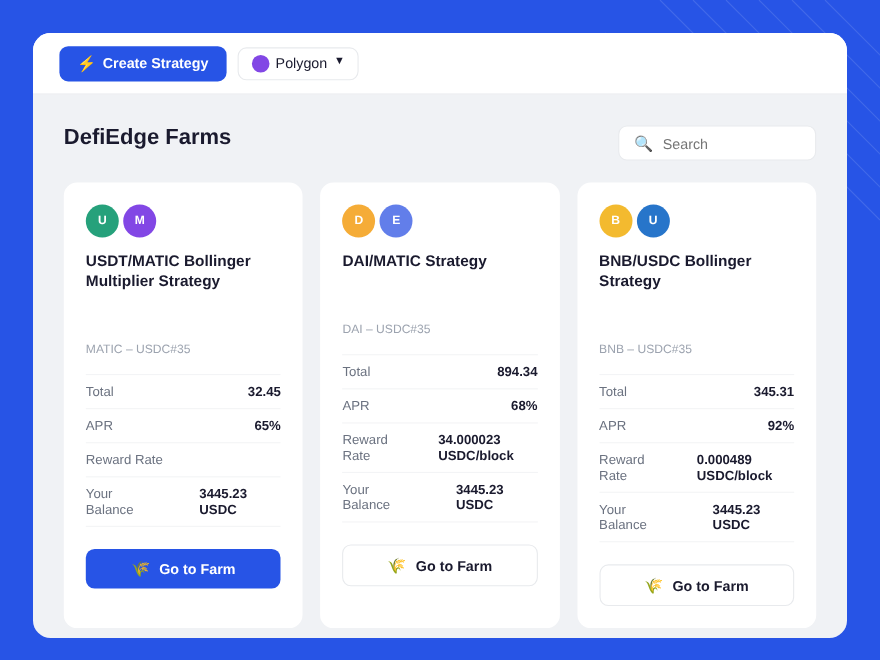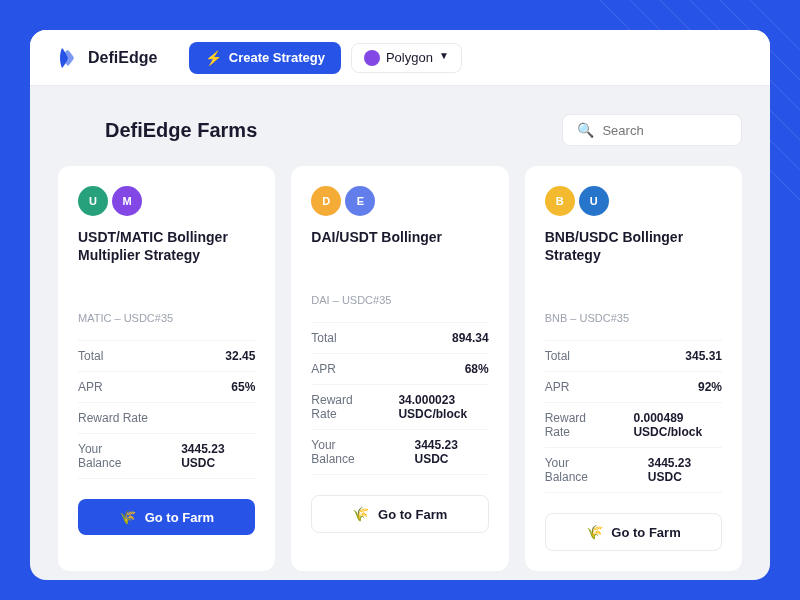--- a/index.html
+++ b/index.html
@@ -109,24 +109,23 @@
 
     
     .content {
       padding: 28px 28px 20px;
       flex: 1;
       overflow: hidden;
     }
 
     .content-header {
       display: flex;
-      align-items: center;
+      align-items: flex-start;
       justify-content: space-between;
       margin-bottom: 20px;
-      margin-left: 47px;
     }
 
     .page-title {
       font-size: 20px;
       font-weight: 700;
       color: #1a1a2e;
     }
 
     .search-box {
       display: flex;
@@ -289,27 +288,20 @@
   <line x1="140" y1="0" x2="340" y2="200" stroke="white" stroke-width="1"></line>
   <line x1="170" y1="0" x2="370" y2="200" stroke="white" stroke-width="1"></line>
   <line x1="200" y1="0" x2="400" y2="200" stroke="white" stroke-width="1"></line>
   <line x1="0" y1="30" x2="200" y2="230" stroke="white" stroke-width="1"></line>
   <line x1="0" y1="60" x2="200" y2="260" stroke="white" stroke-width="1"></line>
 </svg>
 
 <div class="main-container">
 
   <nav class="navbar">
-    <div class="logo">
-      <svg class="logo-icon" viewBox="0 0 28 28" fill="none">
-        <path d="M8 4C8 4 6 8 6 14C6 20 8 24 8 24C8 24 12 20 14 14C12 10 10 6 8 4Z" fill="#2754e6"></path>
-        <path d="M14 6C14 6 18 10 20 14C18 18 14 22 14 22C14 22 10 18 8 14C10 10 12 6 14 6Z" fill="#2754e6" opacity="0.6"></path>
-      </svg>
-      <span class="logo-text">DefiEdge</span>
-    </div>
 
 
     <div class="nav-actions">
       <button class="create-strategy-btn">
         <span style="font-size:14px;">⚡</span>
         <span>Create Strategy</span>
       </button>
       <button class="polygon-btn">
         <span class="polygon-dot"></span>
         <span>Polygon</span>
@@ -362,21 +354,21 @@
         <span style="font-size:14px;">🌾</span>
         <span>Go to Farm</span>
       </button>
     </div>
 
     <div class="farm-card">
       <div class="card-icons">
         <div class="token-icon token-dai">D</div>
         <div class="token-icon token-eth">E</div>
       </div>
-      <div class="card-title">DAI/USDT Bollinger</div>
+      <div class="card-title">DAI/MATIC Strategy</div>
       <div class="card-subtitle">DAI – USDC#35</div>
       <div class="card-stats">
 
           <div class="stat-row">
             <span class="stat-label">Total</span>
             <span class="stat-value">894.34</span>
           </div>
 
           <div class="stat-row">
             <span class="stat-label">APR</span>

